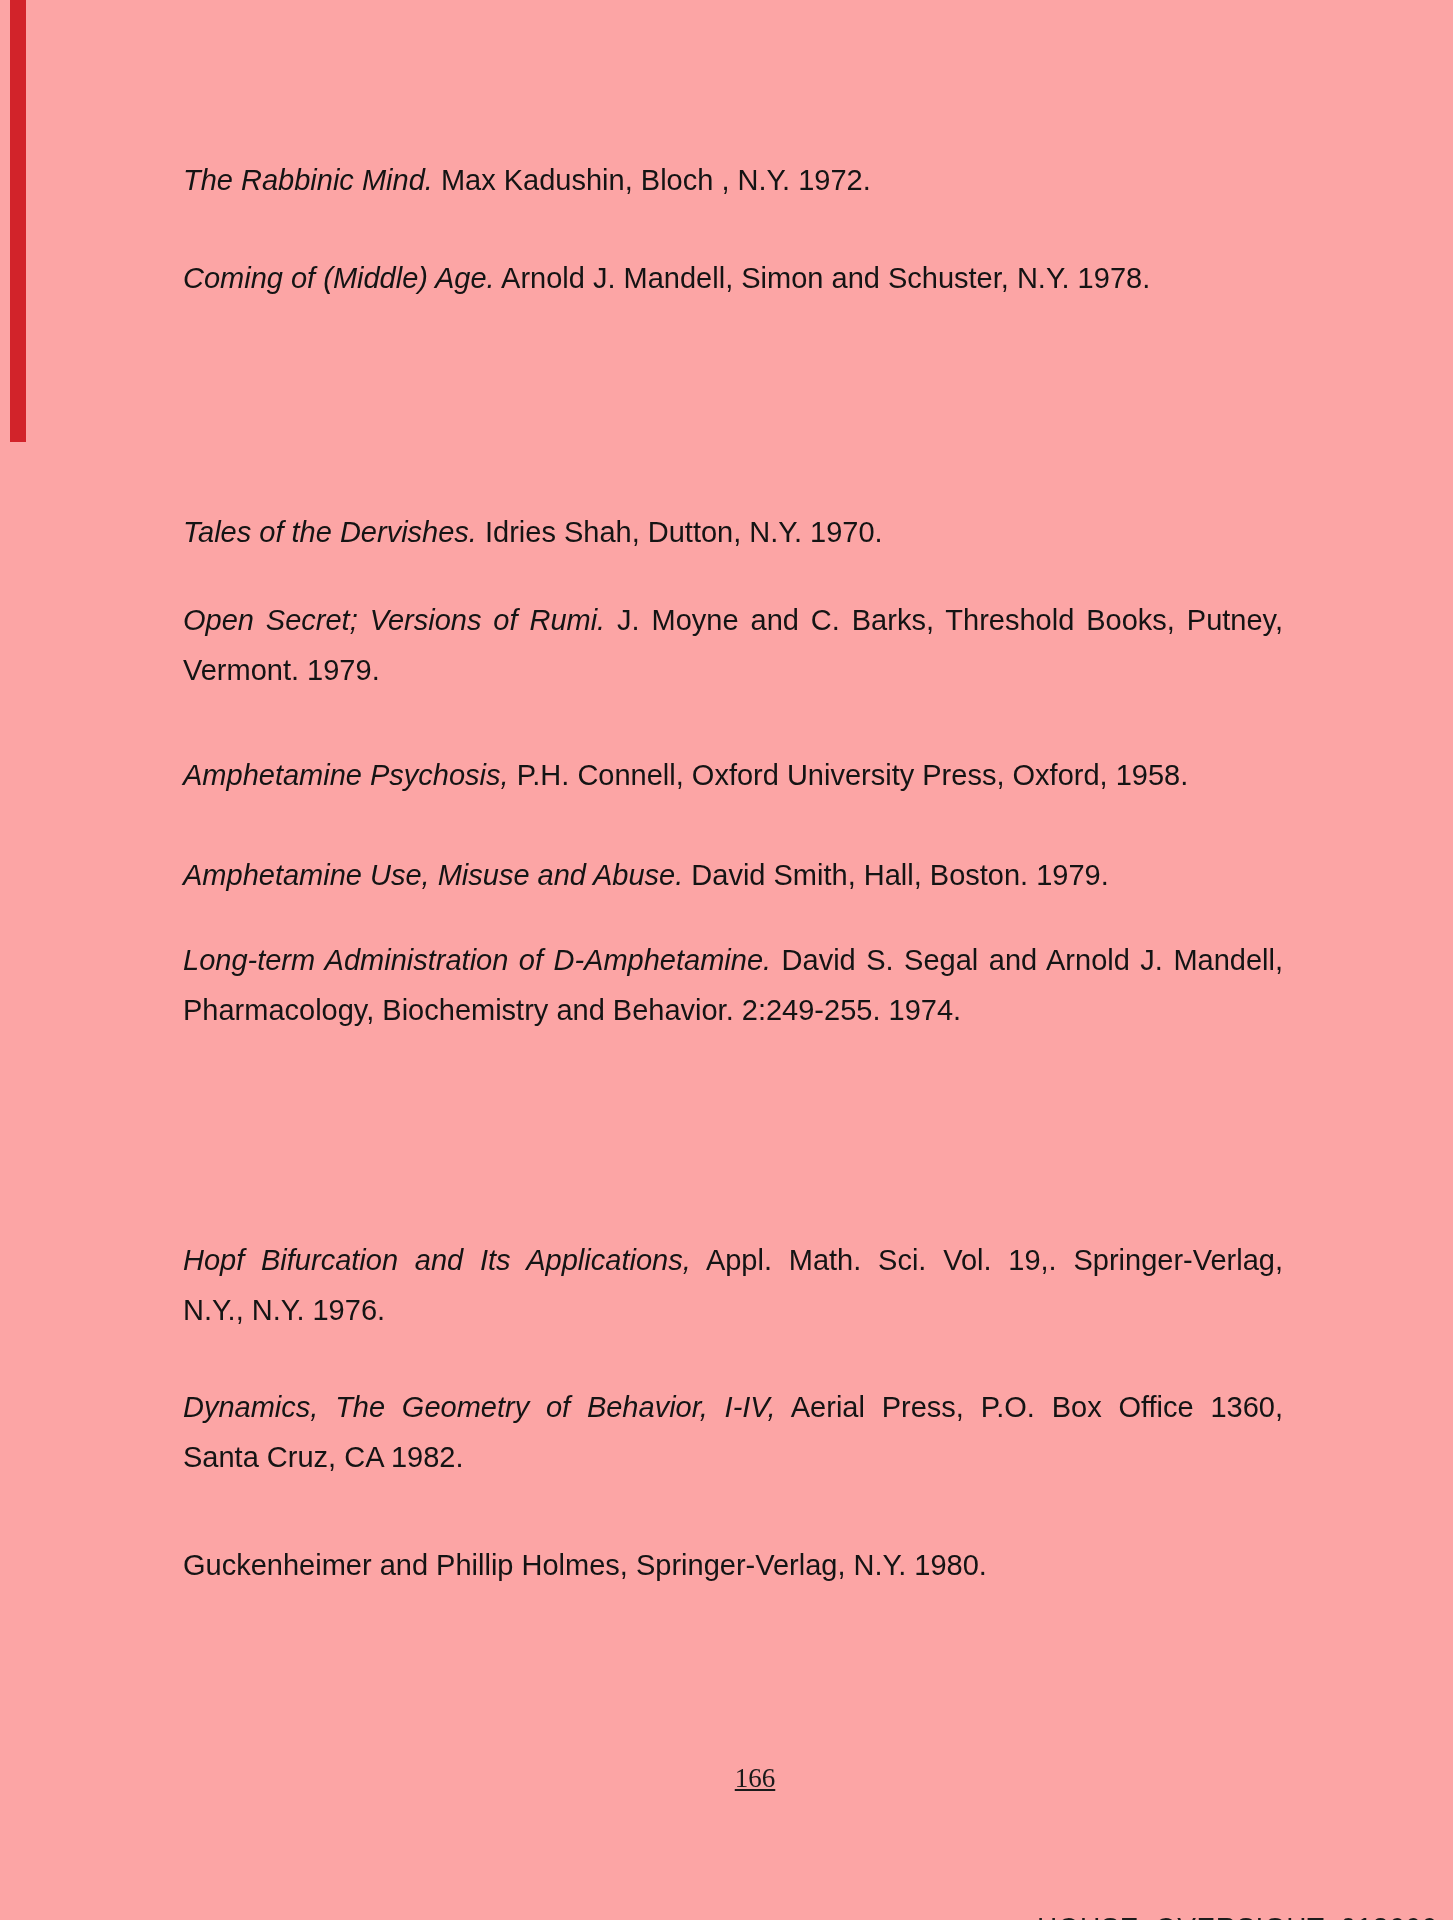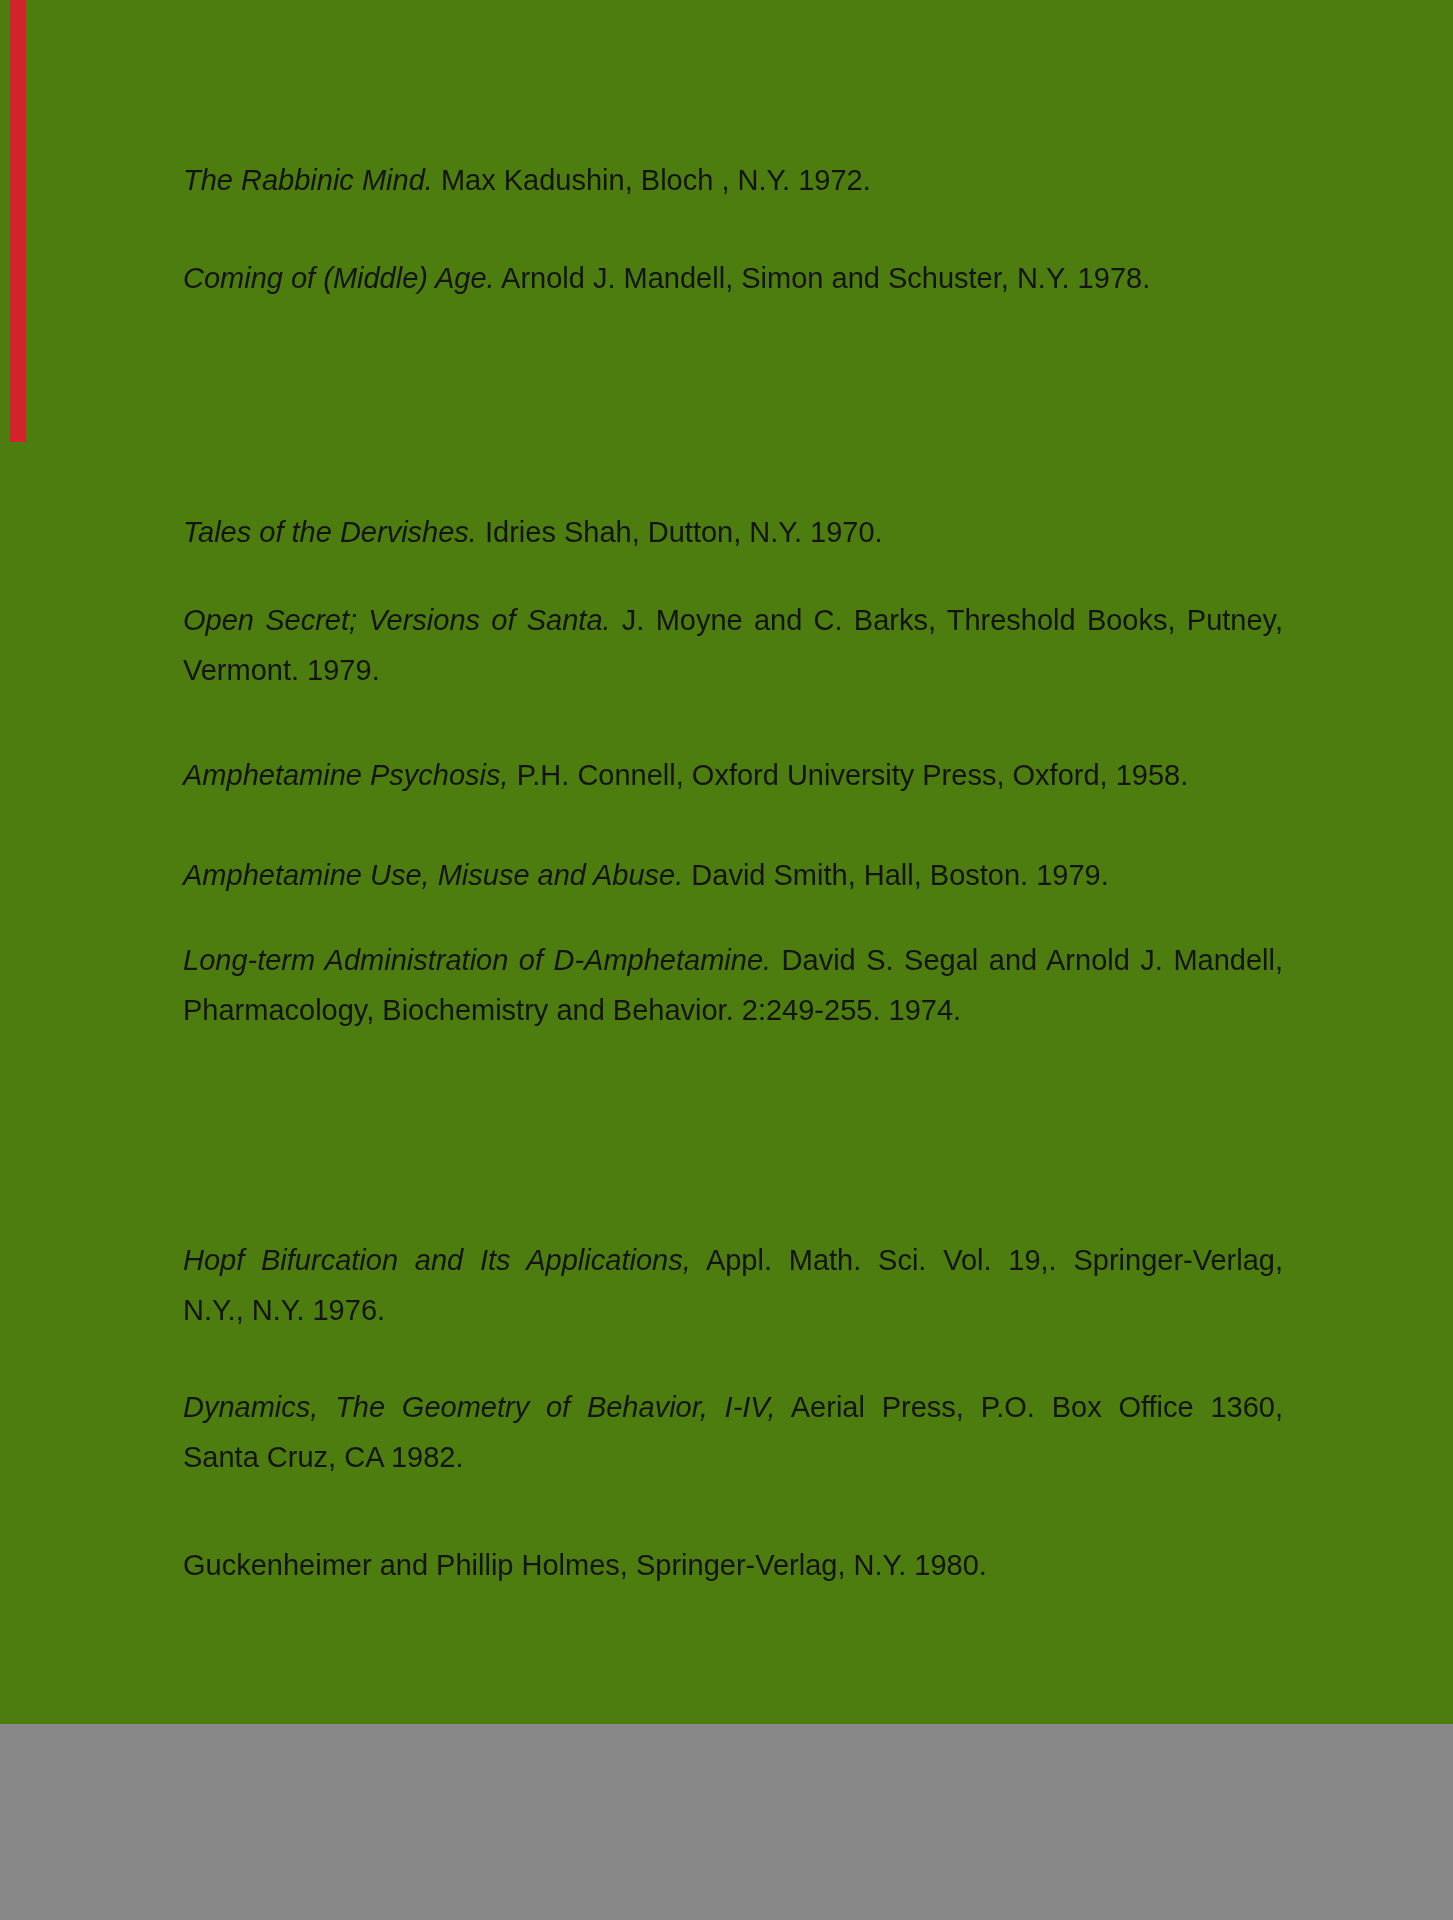--- a/index.html
+++ b/index.html
@@ -1,20 +1,20 @@
 <!DOCTYPE html>
 <html><head>
 <meta charset="utf-8">
 <style>
   html, body { margin: 0; padding: 0; background: #888; }
   .page {
     position: relative;
     width: 1453px;
-    height: 1724px;
-    background: #4d7c0f;
+    height: 1920px;
+    background: #fca5a5;
     font-family: "Liberation Sans", sans-serif;
     color: #111111;
     overflow: hidden;
     margin: 0 auto;
   }
   .redbar {
     position: absolute;
     left: 10px;
     top: 0;
     width: 16px;
@@ -69,21 +69,21 @@
   <div class="entry" style="top:253px">
     <div class="line"><span class="it">Coming of (Middle) Age.</span> <span>Arnold J. Mandell, Simon and Schuster, N.Y. 1978.</span></div>
   </div>
 
 
   <div class="entry" style="top:507px">
     <div class="line"><span class="it">Tales of the Dervishes.</span> <span>Idries Shah, Dutton, N.Y. 1970.</span></div>
   </div>
 
   <div class="entry" style="top:595px">
-    <div class="line j"><span class="it">Open Secret; Versions of Santa.</span> <span>J. Moyne and C. Barks, Threshold Books, Putney,</span></div>
+    <div class="line j"><span class="it">Open Secret; Versions of Rumi.</span> <span>J. Moyne and C. Barks, Threshold Books, Putney,</span></div>
     <div class="line">Vermont. 1979.</div>
   </div>
 
   <div class="entry" style="top:750px">
     <div class="line"><span class="it">Amphetamine Psychosis,</span> <span>P.H. Connell, Oxford University Press, Oxford, 1958.</span></div>
   </div>
 
   <div class="entry" style="top:850px">
     <div class="line"><span class="it">Amphetamine Use, Misuse and Abuse.</span> <span>David Smith, Hall, Boston. 1979.</span></div>
   </div>

